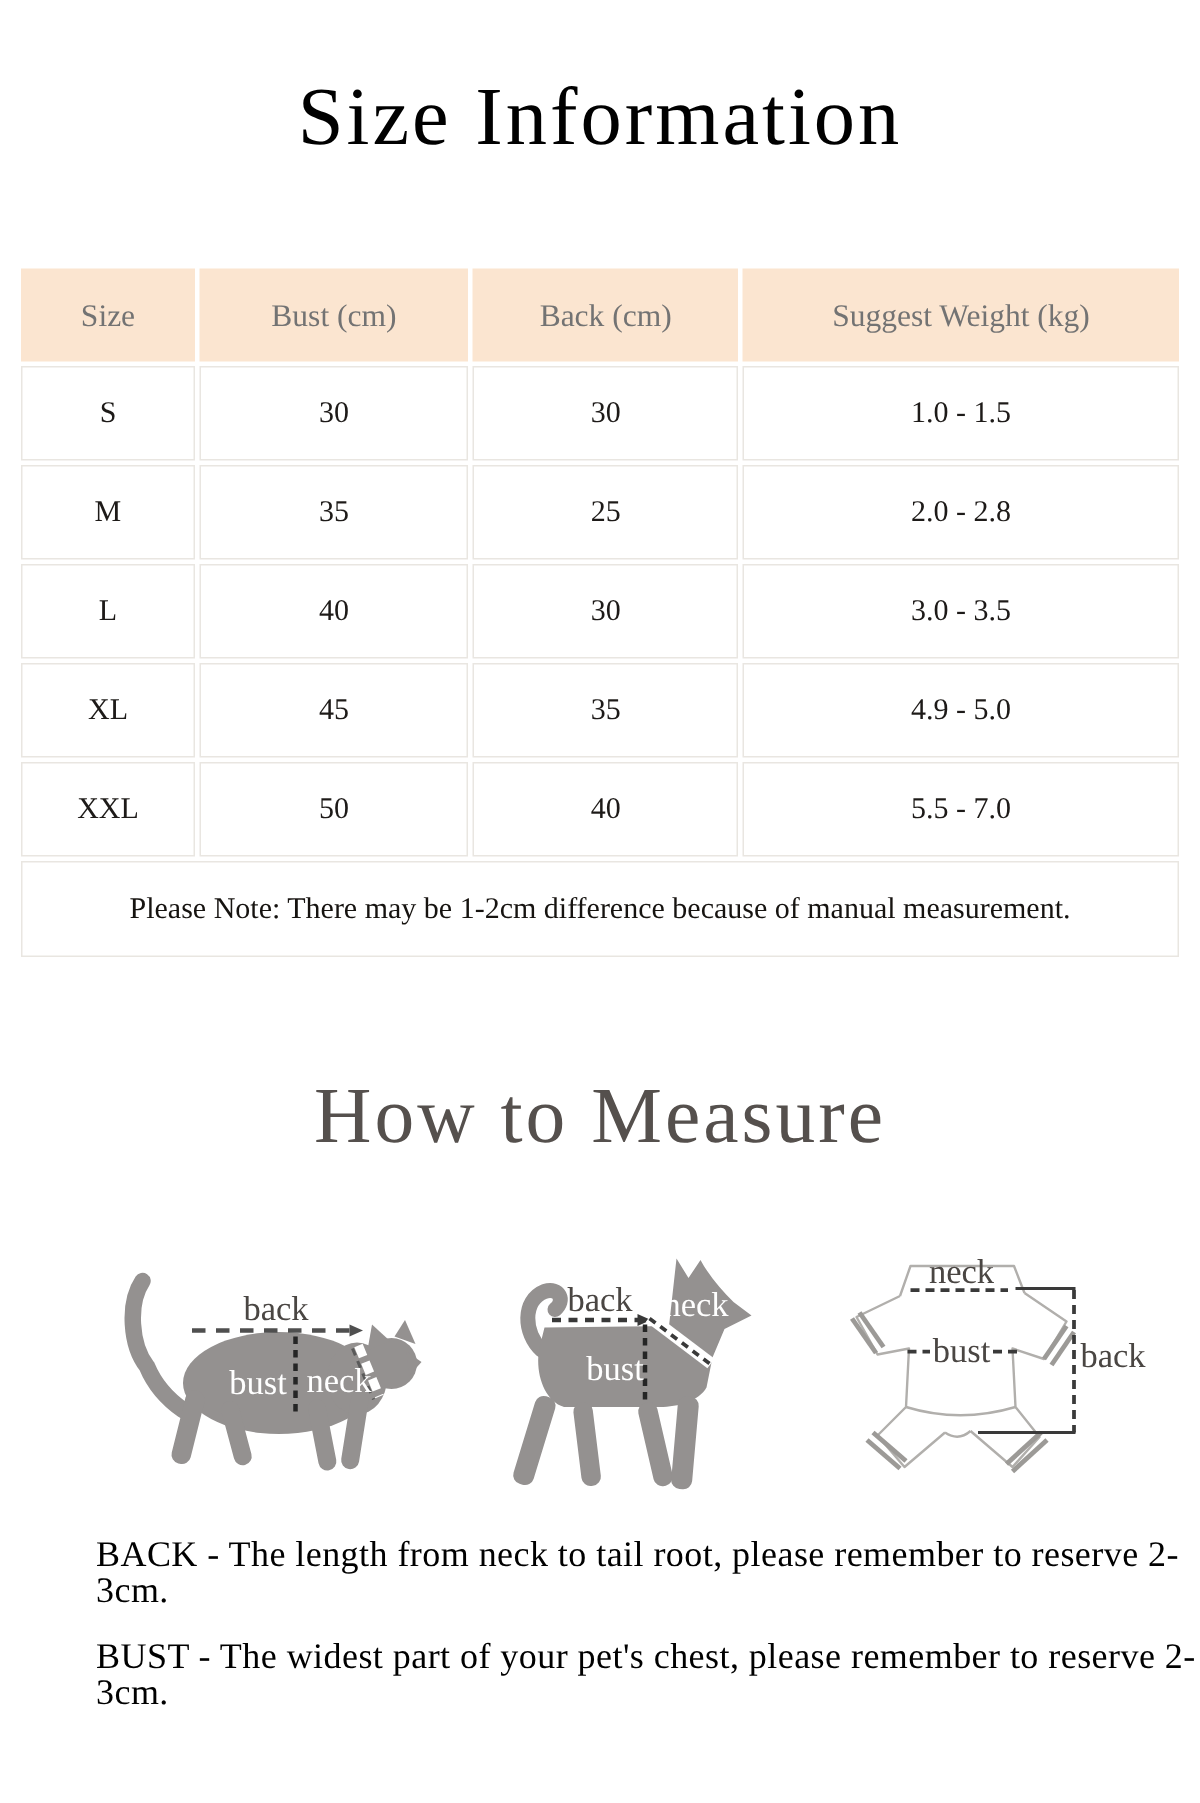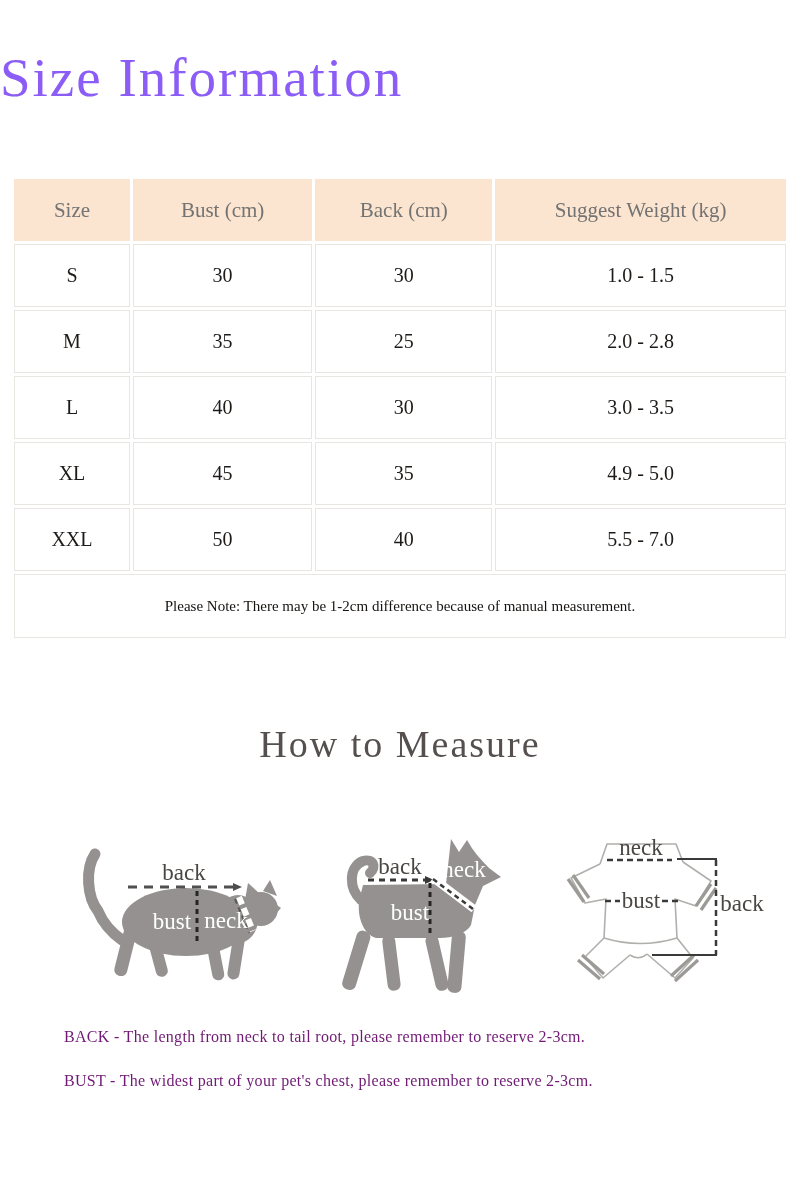--- a/index.html
+++ b/index.html
@@ -2,56 +2,56 @@
 <html><head>
 <meta charset="utf-8">
 <style>
   html,body{margin:0;padding:0;}
   body{
     width:800px;height:1202px;background:#ffffff;
     font-family:"Liberation Serif", serif;
     color:#211e1c;overflow:hidden;position:relative;
   }
   .page-title{
-    margin:46px 0 0;font-weight:normal;
-    font-size:55px;line-height:64px;letter-spacing:2px;color:#8b5cf6;
+    margin:46px 0 0;text-align:center;font-weight:normal;
+    font-size:55px;line-height:64px;letter-spacing:2px;color:#000000;
   }
   table.size-table{
     margin:66px 11px 0;width:778px;table-layout:fixed;
     border-collapse:separate;border-spacing:3px 3px;
   }
   table.size-table col.c1{width:15.2%;}
   table.size-table col.c2{width:23.5%;}
   table.size-table col.c3{width:23.2%;}
   table.size-table col.c4{width:38.1%;}
   table.size-table th{
     background:#fbe5d0;height:60px;font-weight:normal;
     font-size:21px;color:#737373;text-align:center;
   }
   table.size-table td{
     background:#ffffff;border:1px solid #e9e6e1;height:59px;
     font-size:20px;text-align:center;color:#1d1a18;
   }
   table.size-table td.note-cell{
-    height:60px;font-size:15px;color:#161310;
+    height:60px;font-size:20px;color:#161310;
   }
   .section-title{
     margin:72px 0 0;text-align:center;font-weight:normal;
-    font-size:38px;line-height:62px;letter-spacing:2px;color:#55504d;
+    font-size:53px;line-height:62px;letter-spacing:2px;color:#55504d;
   }
   .figures{position:relative;height:192px;margin-top:32px;}
   .figures svg{position:absolute;top:0;}
   .fig-cat{left:68px;}
   .fig-dog{left:330px;}
   .fig-garment{left:560px;}
   .fig-label-dark{font-family:"Liberation Serif", serif;font-size:23px;fill:#4a4643;}
   .fig-label-white{font-family:"Liberation Serif", serif;font-size:23px;fill:#ffffff;}
   .instructions{margin:26px 0 0;padding-left:64px;}
   .instructions p{
-    margin:0 0 20px;font-size:16px;line-height:24px;color:#701a75;letter-spacing:0.3px;
+    margin:0 0 20px;font-size:24px;line-height:24px;color:#000000;letter-spacing:0.3px;
   }
 </style>
 </head>
 <body>
 
 <h1 class="page-title">Size Information</h1>
 
 <table class="size-table">
   <colgroup>
       <col class="c1">

